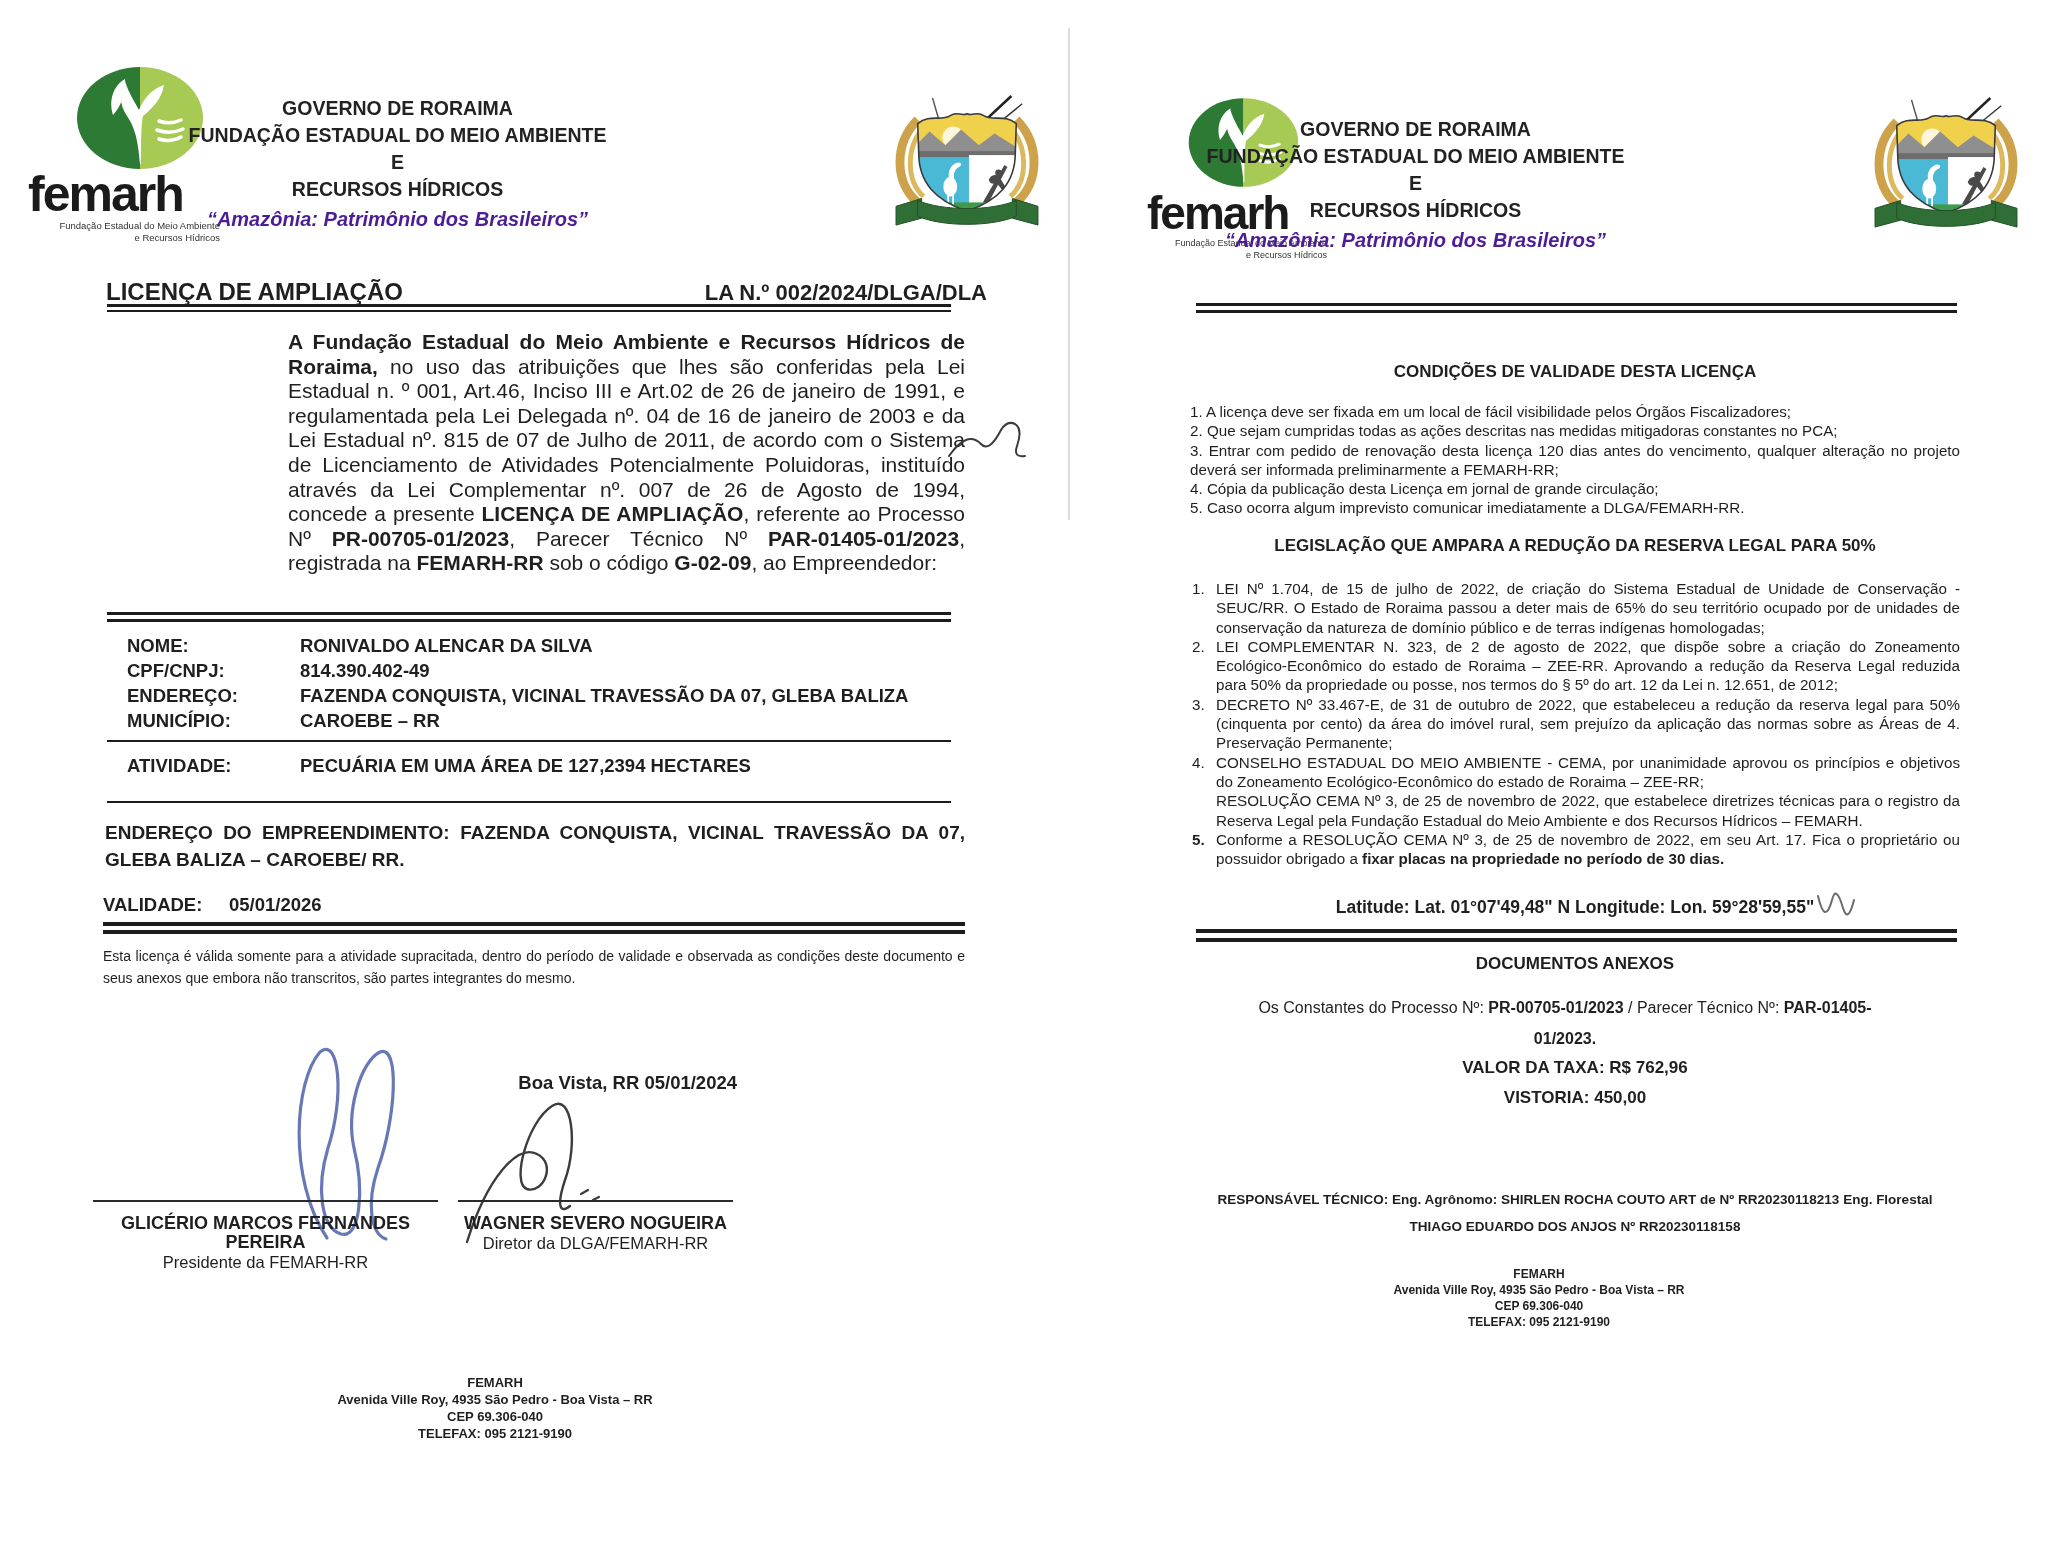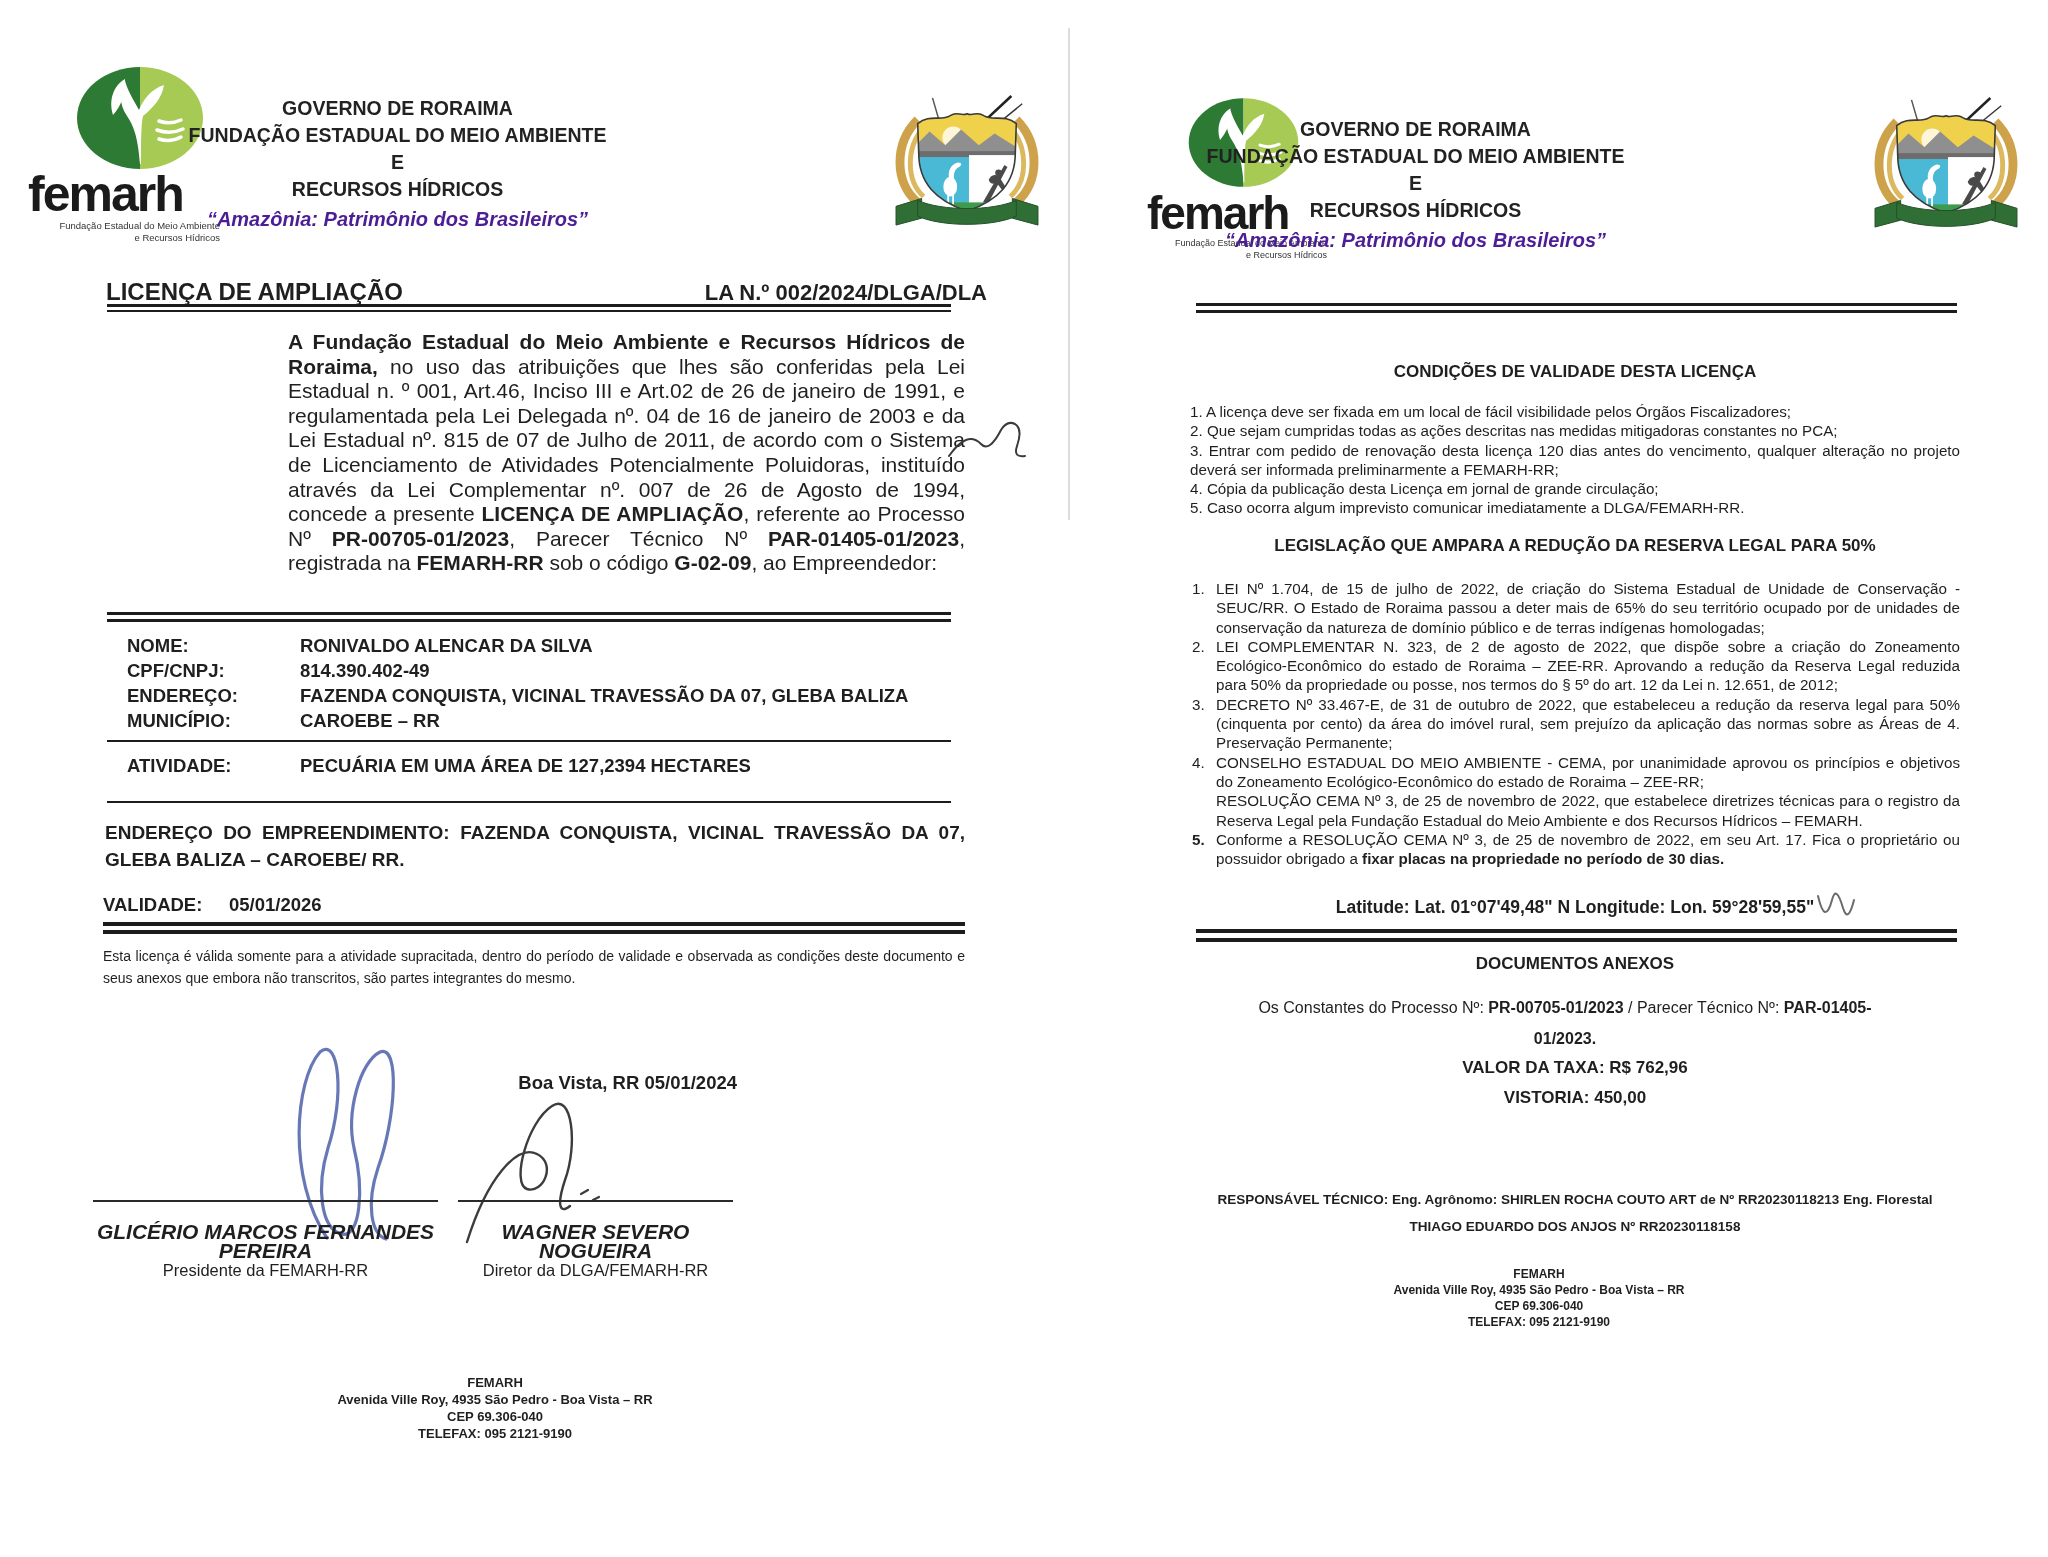--- a/index.html
+++ b/index.html
@@ -18,21 +18,21 @@
   #pgR .logo-sub{font-size:9px;}
   .dr{border-color:#1c1c1c;border-top-style:solid;border-bottom-style:solid;}
   .sr{border-top:2.5px solid #1c1c1c;height:0;}
   .intro{font-size:21px;line-height:24.6px;}
   .frow{line-height:25px;font-size:18.5px;font-weight:700;}
   .frow .lb{display:inline-block;width:173px;}
   .endemp{font-size:19px;font-weight:700;line-height:27px;}
   .valpar{font-size:14px;line-height:21.5px;}
   .sigblock{text-align:center;}
   .sigline{border-top:2px solid #2a2a2a;height:0;}
-  .signame{font-size:21px;font-weight:700;margin-top:20px;line-height:19px;font-style:italic;}
+  .signame{font-size:18px;font-weight:700;margin-top:12px;line-height:19px;}
   .sigrole{font-size:16.5px;line-height:20px;}
   .footer{font-size:13px;font-weight:700;line-height:17px;text-align:center;}
   #pgR .footer{font-size:12px;line-height:16px;}
   .rtitle{font-size:17px;font-weight:700;text-align:center;}
   .rbody{font-size:15.2px;line-height:19.3px;}
   .cond{text-align:justify;}
   .leg{position:relative;padding-left:26px;text-align:justify;}
   .leg .n{position:absolute;left:2px;top:0;}
   .coords{font-size:17.5px;font-weight:700;text-align:center;}
   .docs{font-size:16px;line-height:31px;text-align:center;}

